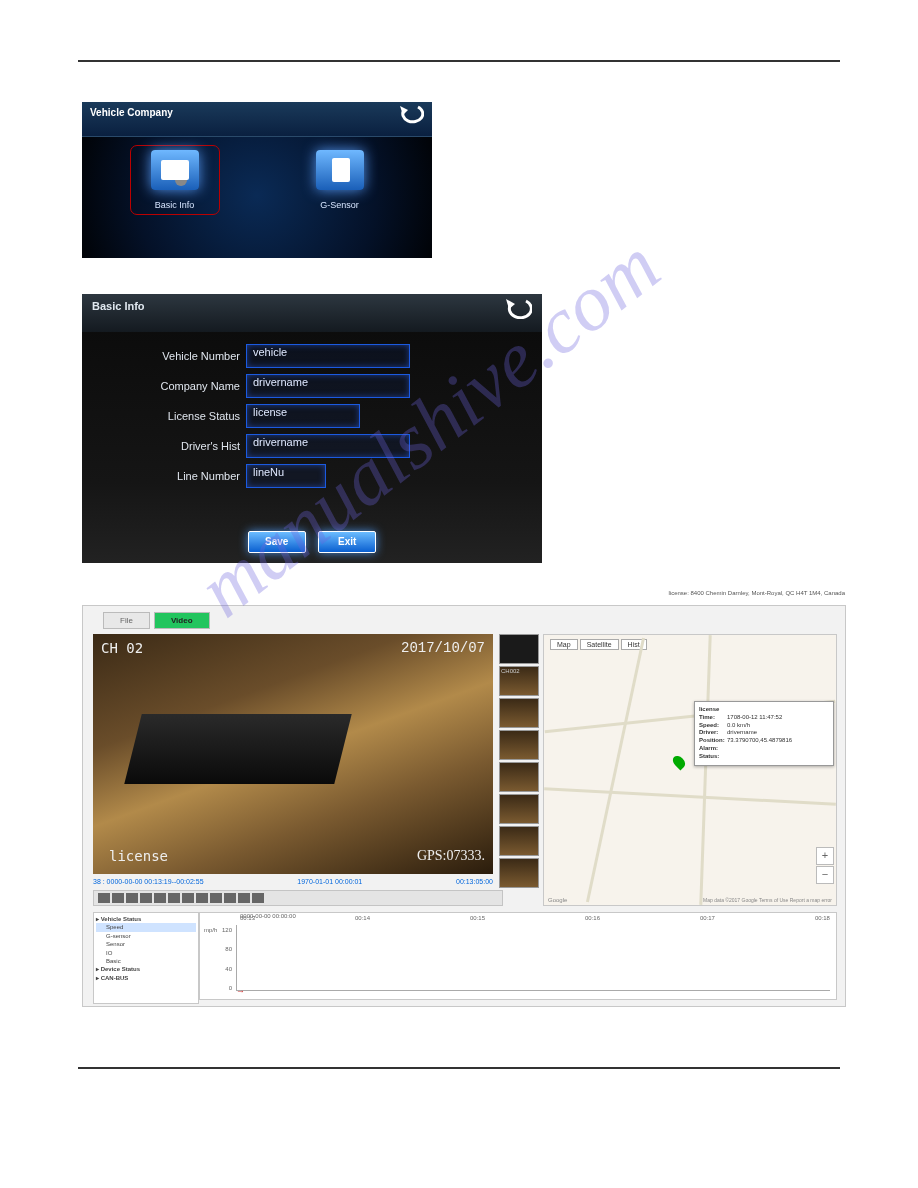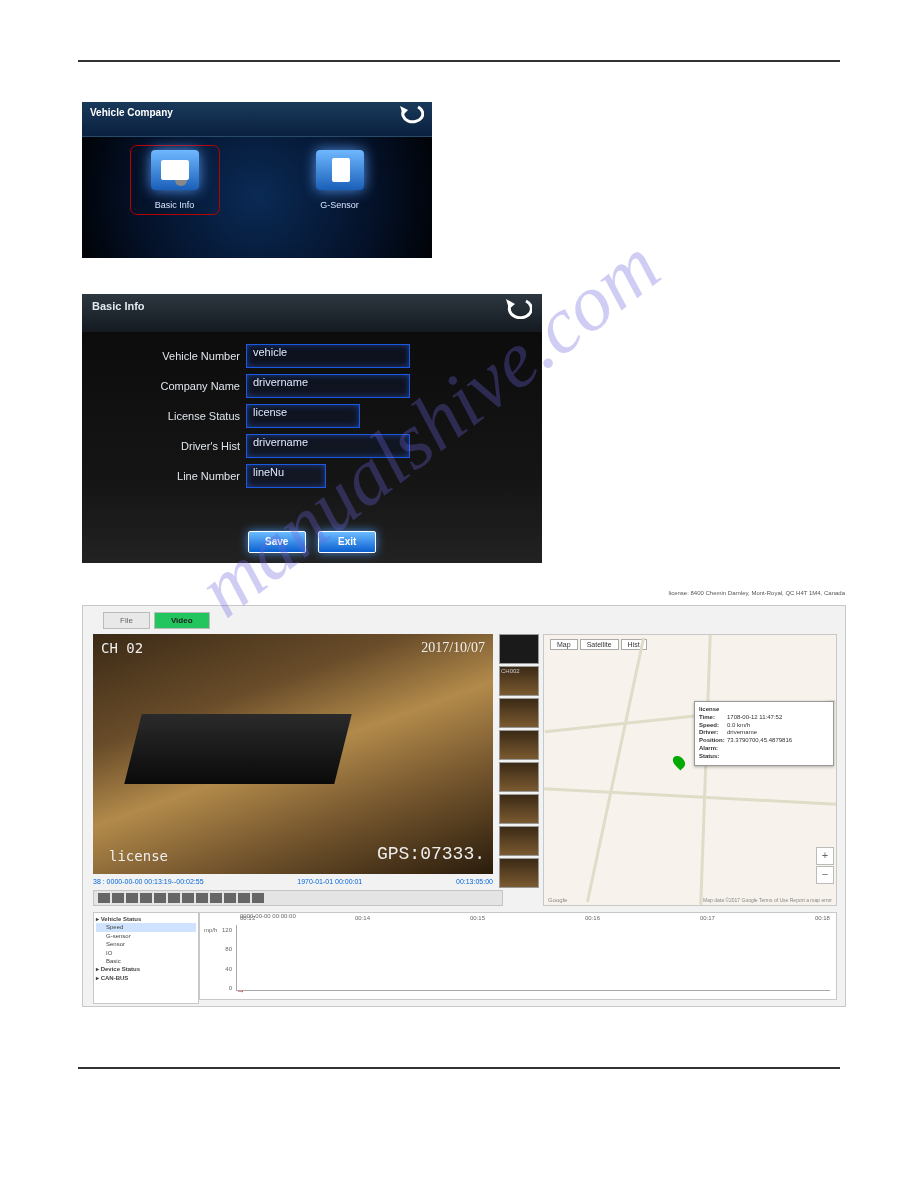--- a/index.html
+++ b/index.html
@@ -86,23 +86,23 @@
   font-size: 8px; color: #333;
 }
 .tabs3 { position:absolute; top:6px; left:20px; display:flex; gap:4px;}
 .tab3 { border:1px solid #bbb; background:#e8e8e8; padding:3px 16px; font-size:8px; color:#666;}
 .tab3.active{background:#22c55e;color:#222;font-weight:bold;}
 .vid {
   position:absolute; top:28px; left:10px; width:400px; height:240px;
   background: linear-gradient(160deg,#3b2a16 0%, #6a4d2a 30%, #b28a4a 50%, #7a5a30 70%, #2a1c0c 100%);
 }
 .vid .ch{position:absolute;top:6px;left:8px;font-size:14px;color:#eee;font-family:monospace;}
-.vid .date{position:absolute;top:6px;right:8px;font-size:14px;color:#eee;font-family:Liberation Serif, serif;}
+.vid .date{position:absolute;top:6px;right:8px;font-size:14px;color:#eee;font-family:Liberation Mono, monospace;}
 .vid .lic{position:absolute;bottom:10px;left:16px;font-size:14px;color:#eee;font-family:monospace;}
-.vid .gps{position:absolute;bottom:10px;right:8px;font-size:18px;color:#eee;font-family:Liberation Mono, monospace;}
+.vid .gps{position:absolute;bottom:10px;right:8px;font-size:14px;color:#eee;font-family:Liberation Serif, serif;}
 .vid::after{content:"";position:absolute;left:40px;top:80px;width:210px;height:70px;background:linear-gradient(#2a2a2a,#0a0a0a);transform:skewX(-14deg);}
 .timeinfo{position:absolute;top:272px;left:10px;width:400px;display:flex;justify-content:space-between;font-size:7px;color:#0066dd;}
 .pbbar{position:absolute;top:284px;left:10px;width:400px;height:14px;background:#e4e4e4;border:1px solid #c4c4c4;display:flex;align-items:center;gap:2px;padding:0 4px;}
 .pbbtn{width:12px;height:10px;background:#666;}
 .thumbs{position:absolute;top:28px;left:416px;width:38px;display:flex;flex-direction:column;gap:2px;}
 .thumb{width:36px;height:26px;background:linear-gradient(#3b2a16,#7a5a30);border:1px solid #999;font-size:6px;color:#ccc;padding:1px;}
 .thumb.off{background:#1a1a1a;}
 .mapbox{position:absolute;top:28px;left:460px;width:292px;height:270px;background:#f7f3ec;border:1px solid #c8c8c8;}
 .maptop{position:absolute;top:-16px;right:0;font-size:6px;color:#555;}
 .maptabs{position:absolute;top:4px;left:6px;display:flex;gap:2px;}

